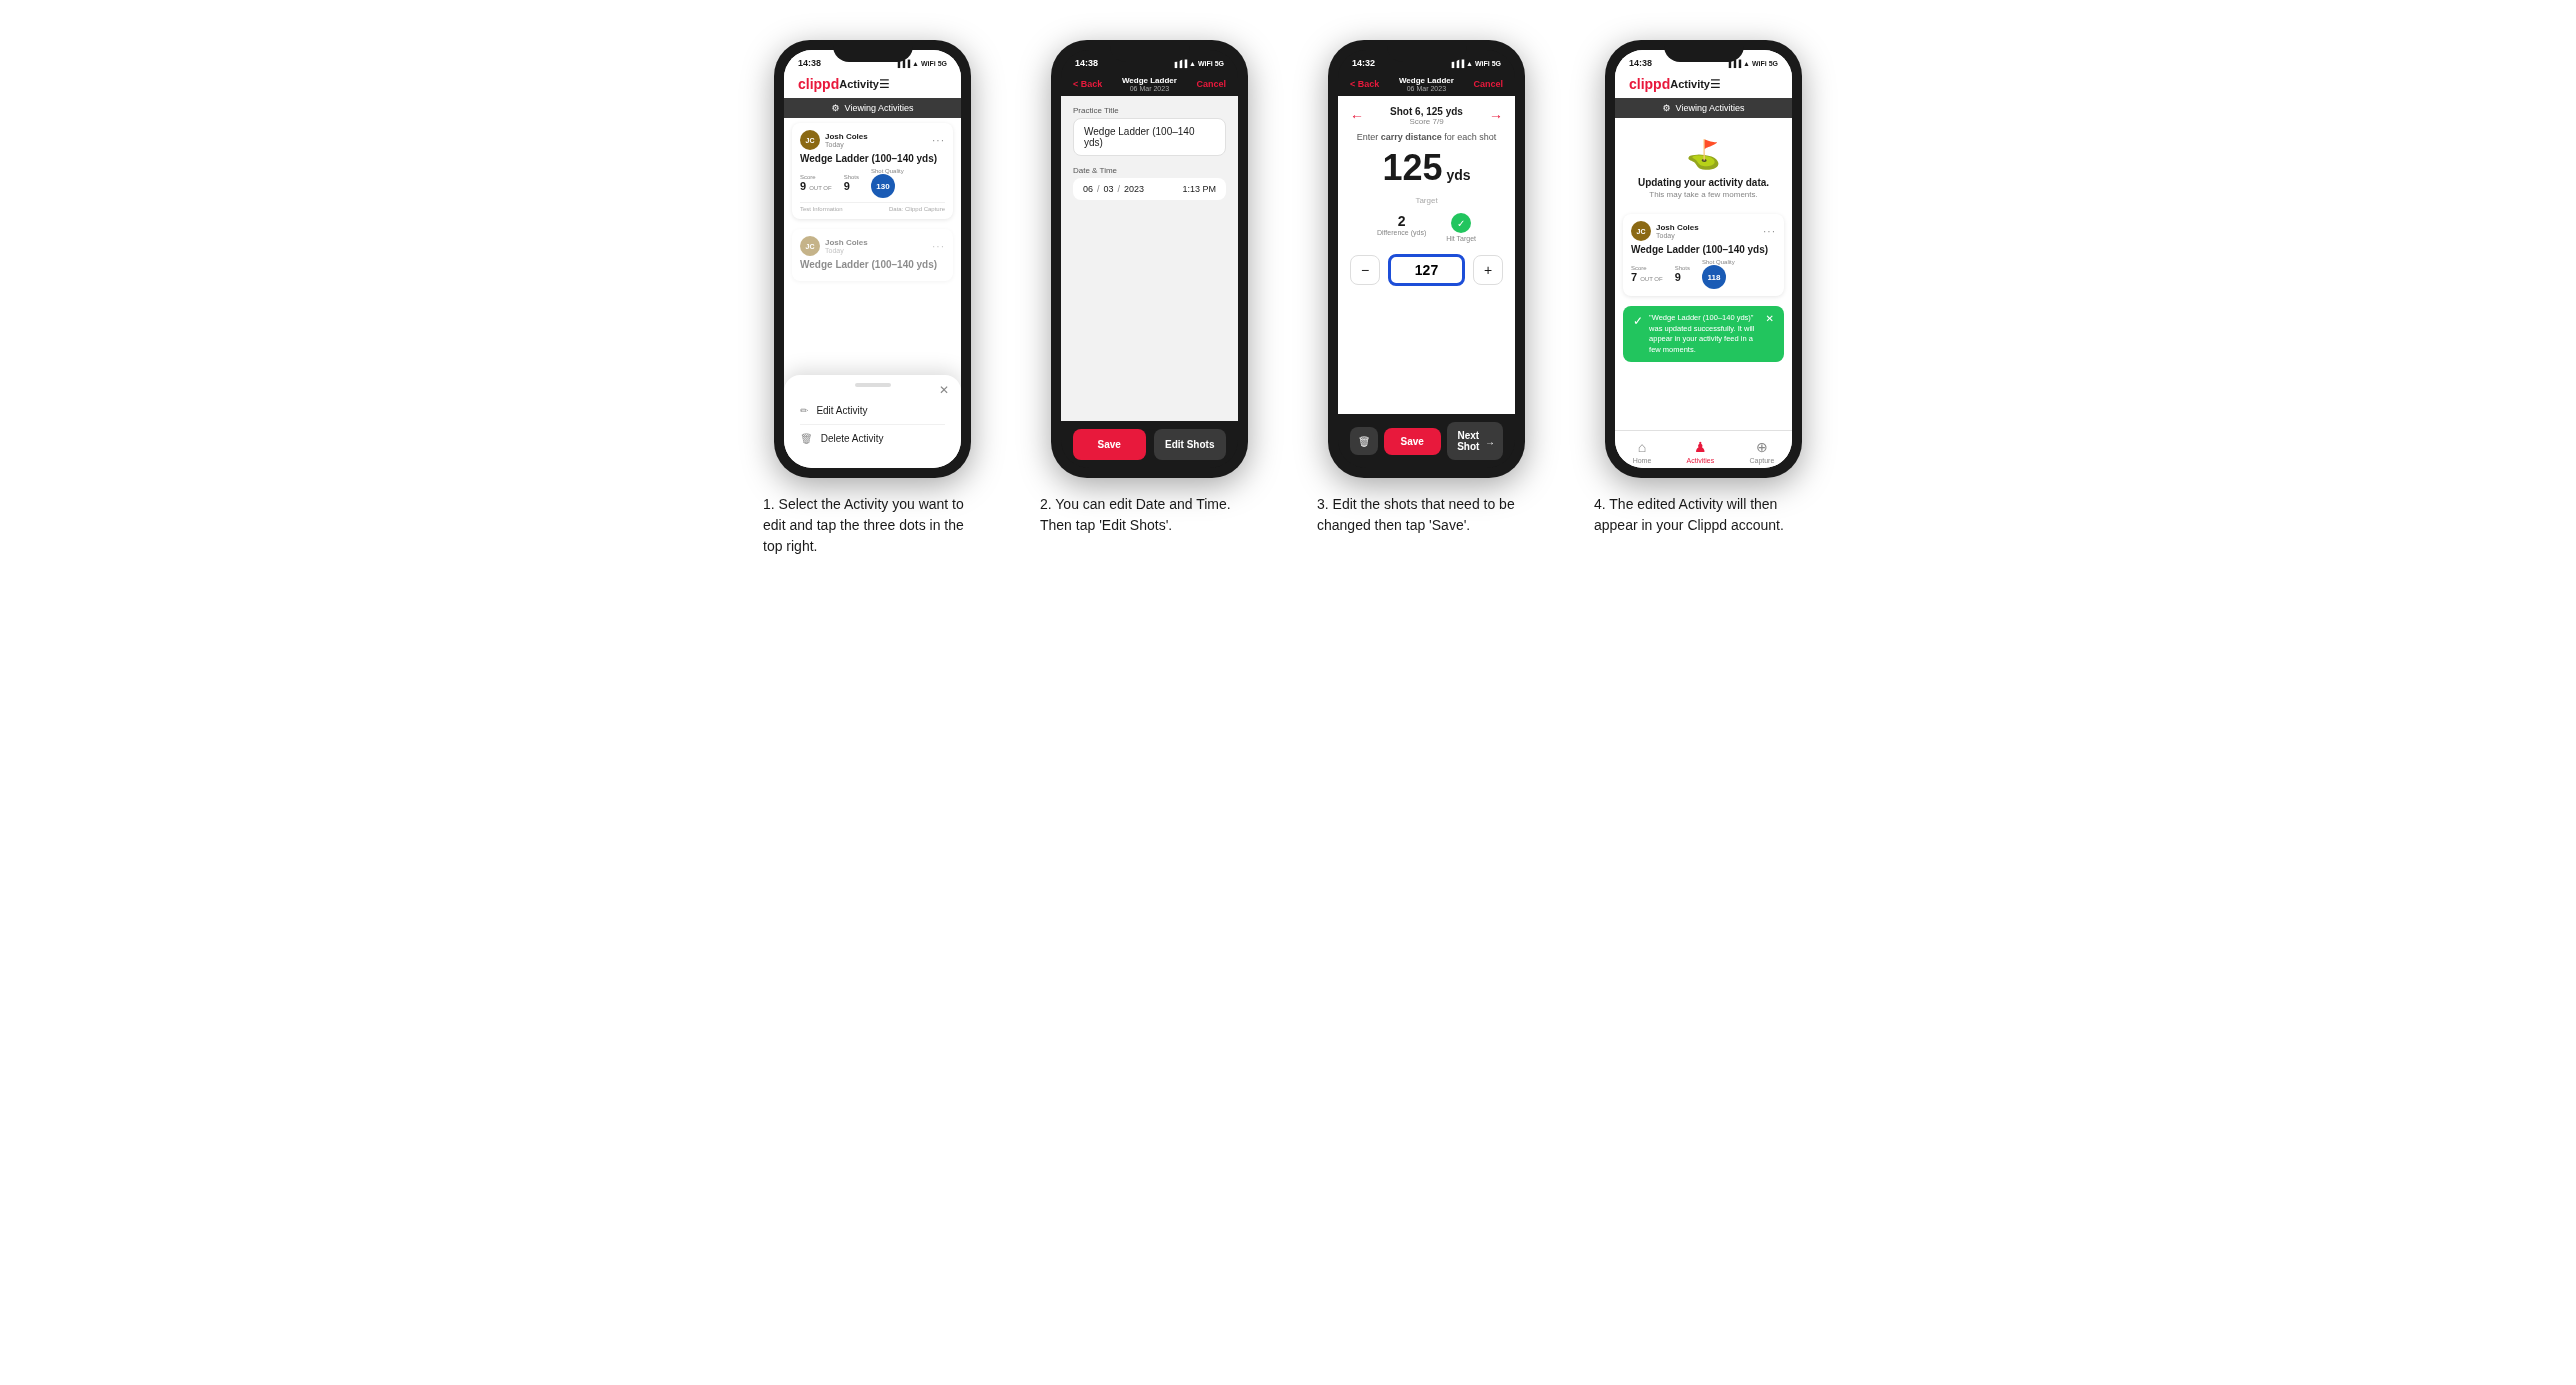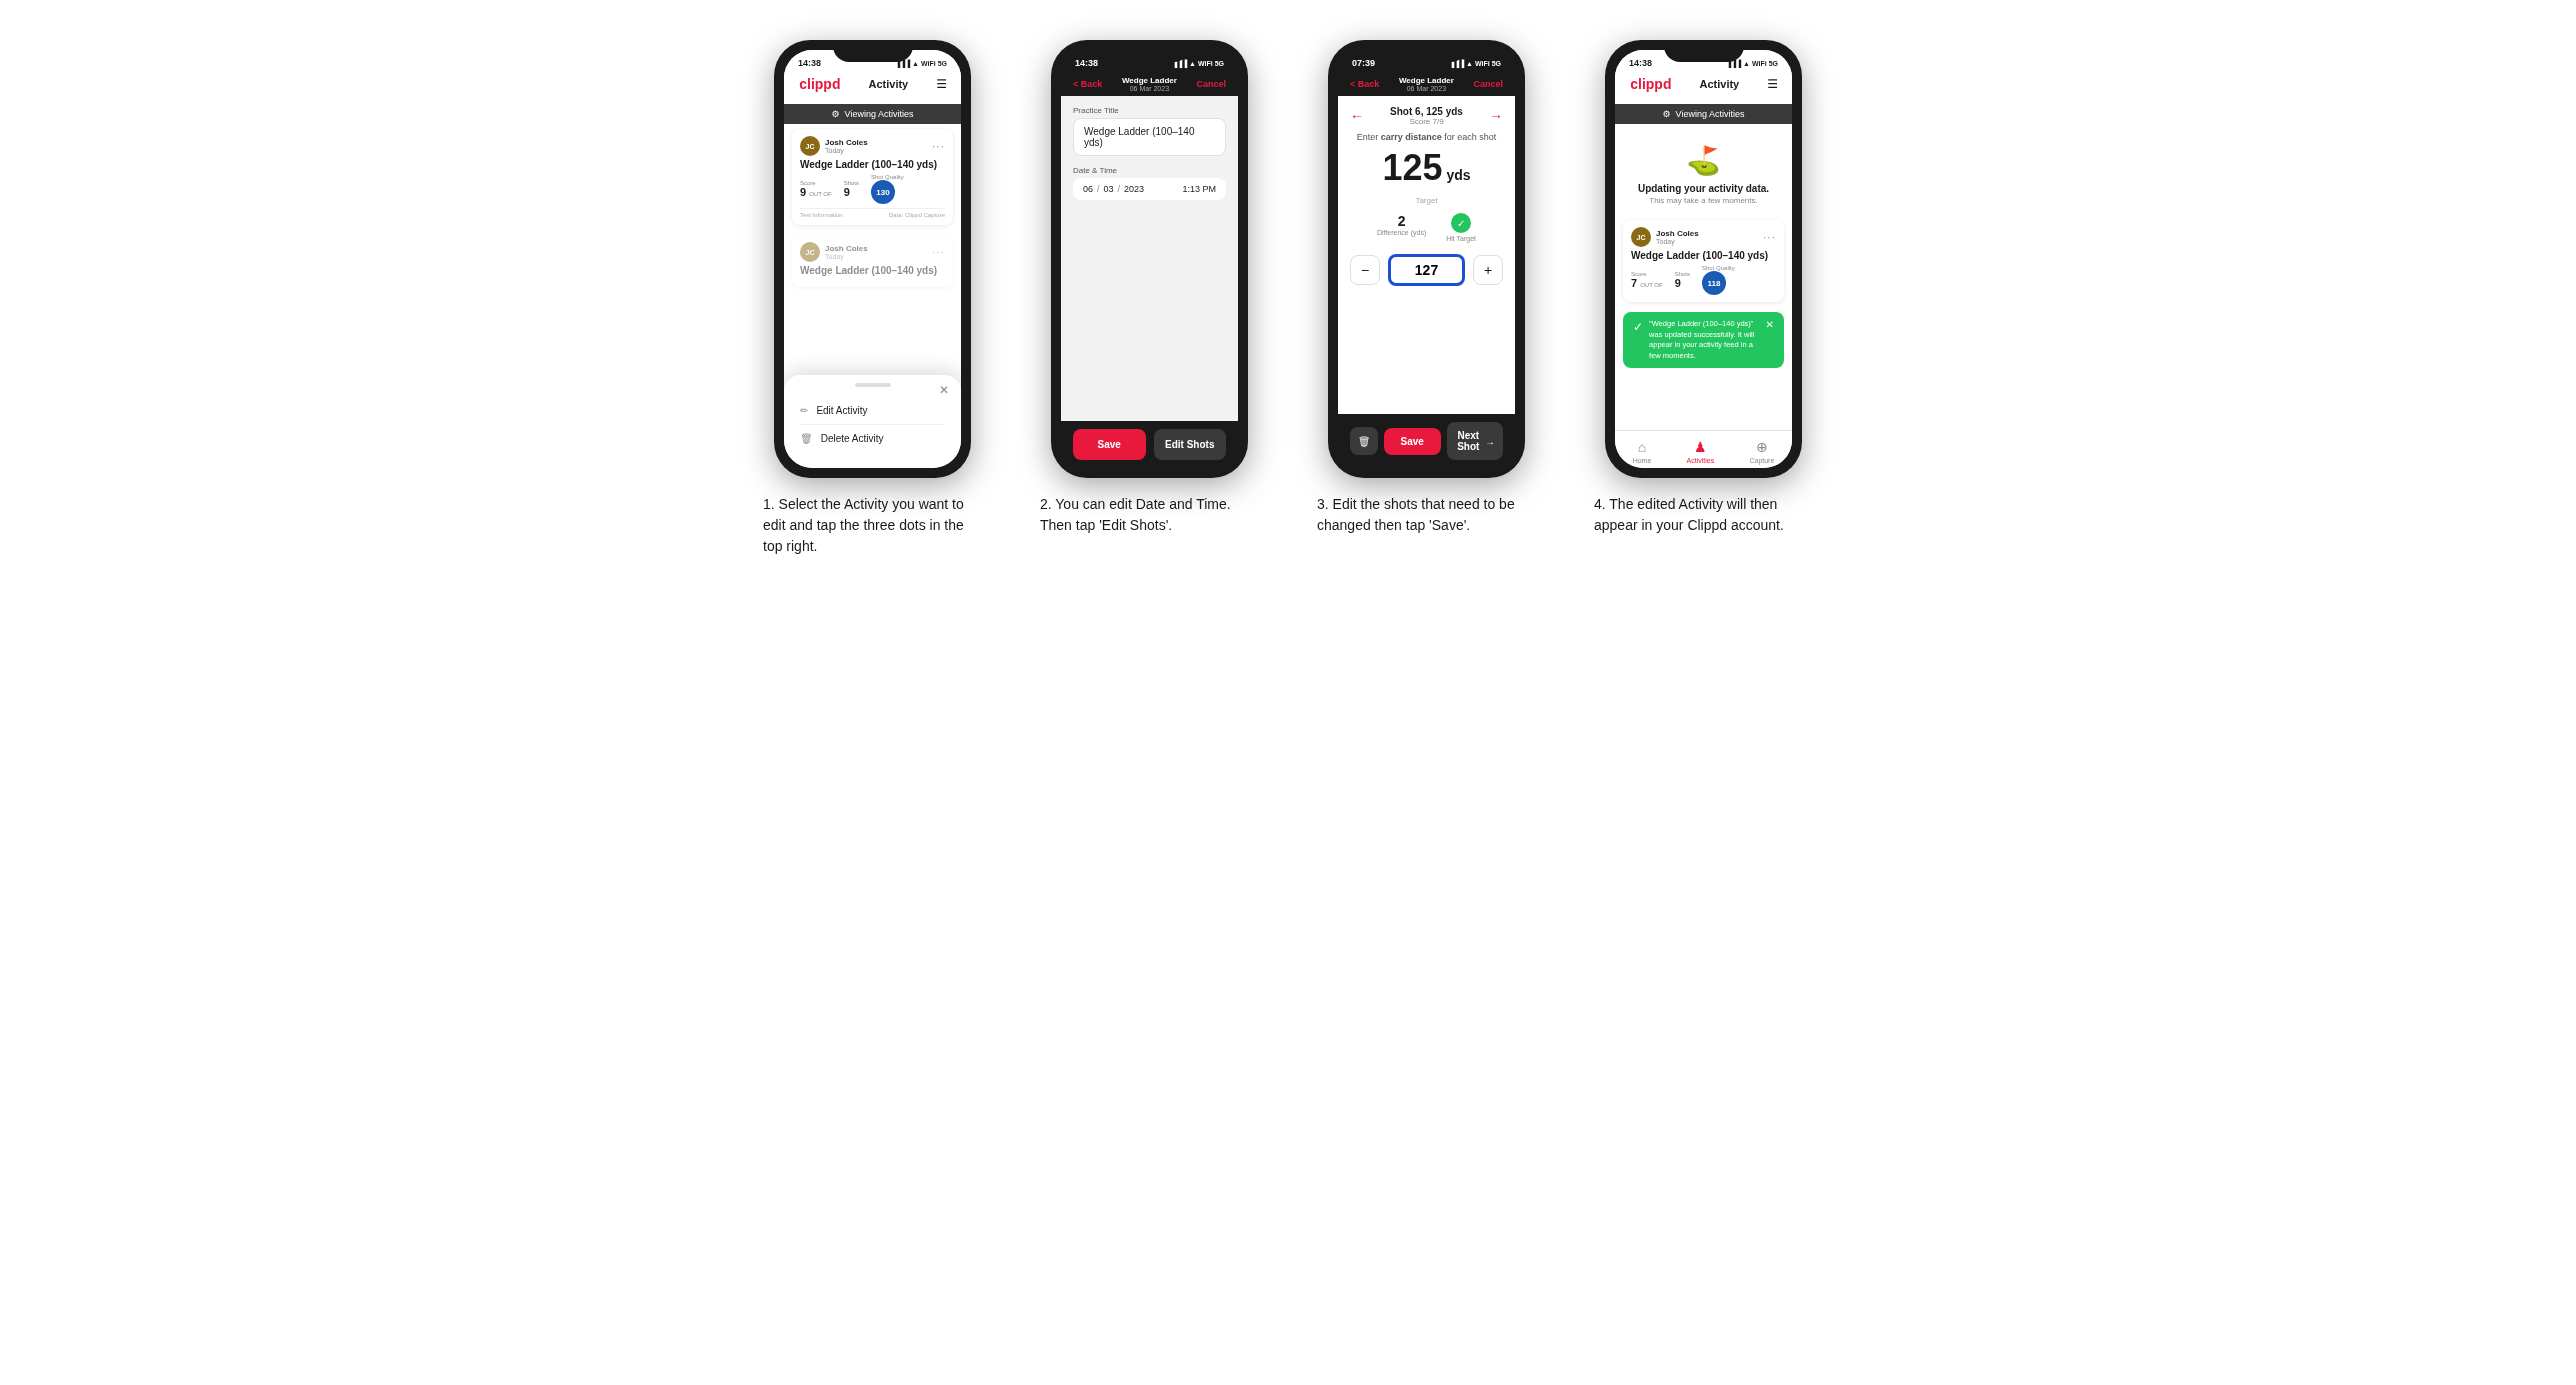--- a/index.html
+++ b/index.html
@@ -73,25 +73,24 @@
     }
     .status-bar.dark {
       background: #1a1a1a;
       color: #fff;
     }
     .status-time { font-weight: 700; font-size: 9px; }
     .status-icons { display: flex; gap: 3px; align-items: center; font-size: 7px; }
     
     .nav-bar {
       display: flex;
-      justify-content: flex-end;
-      align-items: center;
-      padding: 4px 14px 12px;
-      background: #fff;
-      gap: 28px;
+      justify-content: flex-start;
+      align-items: center;
+      padding: 4px 14px 6px;
+      background: #fff;
     }
     .nav-logo {
       font-size: 14px;
       font-weight: 800;
       color: #e8193c;
     }
     .nav-title {
       font-size: 11px;
       font-weight: 600;
       color: #1a1a1a;
@@ -612,21 +611,21 @@
     </div>
     <div class="caption">2. You can edit Date and Time. Then tap 'Edit Shots'.</div>
   </div>
 
   <div class="phone-col">
     <div class="phone phone-dark">
       <div class="phone-notch"></div>
       <div class="phone-inner" style="background:#1a1a1a;">
 
         <div class="status-bar dark">
-          <span class="status-time">07:39</span>
+          <span class="status-time">14:32</span>
           <span class="status-icons">▐▐▐ ▲ WiFi 5G</span>
         </div>
 
         <div class="shot-nav">
           <span class="edit-back">&lt; Back</span>
           <div class="shot-nav-title">
             <div class="line1">Wedge Ladder</div>
             <div class="line2">06 Mar 2023</div>
           </div>
           <span class="edit-cancel">Cancel</span>

